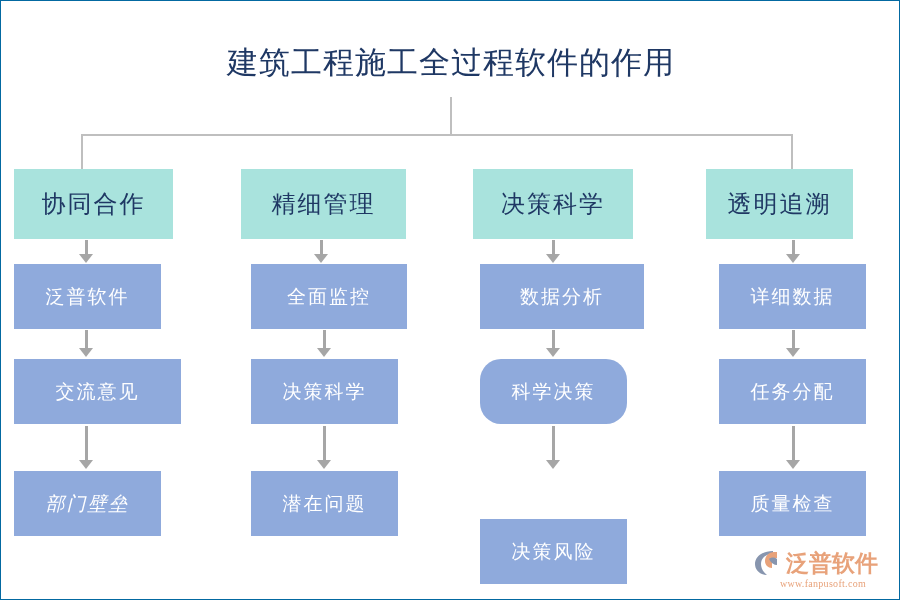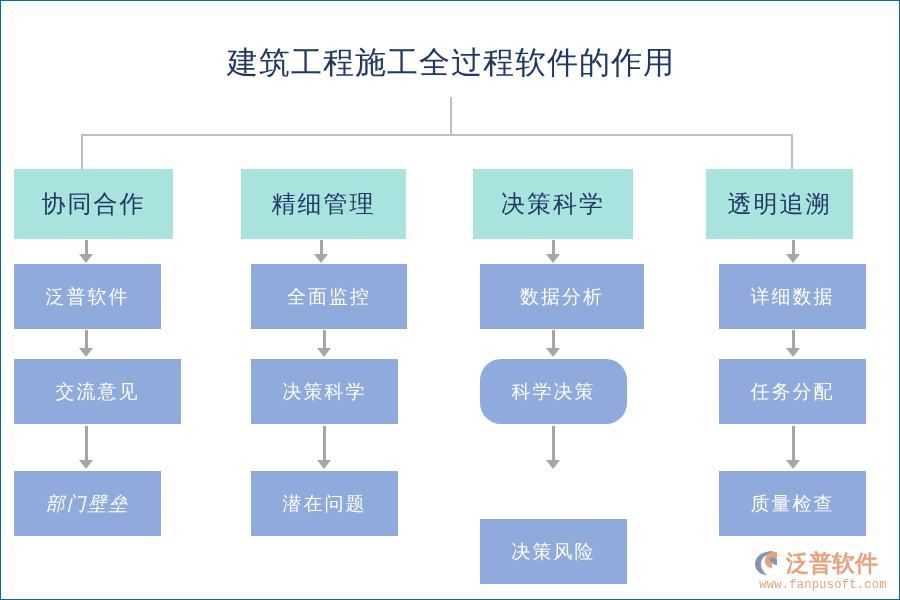--- a/index.html
+++ b/index.html
@@ -115,24 +115,24 @@
   #logo-name {
     font-size: 23px;
     color: #e8a27a;
     letter-spacing: 0px;
     font-family: "Liberation Sans", "DejaVu Sans", sans-serif;
     font-weight: 700;
     line-height: 28px;
   }
   #logo-url {
     margin-top: 1px;
-    font-size: 12px;
+    font-size: 10px;
     color: #e8a27a;
     letter-spacing: 0.3px;
-    font-family: Liberation Mono, monospace;
+    font-family: Liberation Serif, serif;
     text-align: center;
     width: 140px;
   }
 </style>
 </head>
 <body>
 
 <div id="canvas">
 
   <div id="title">建筑工程施工全过程软件的作用</div>

